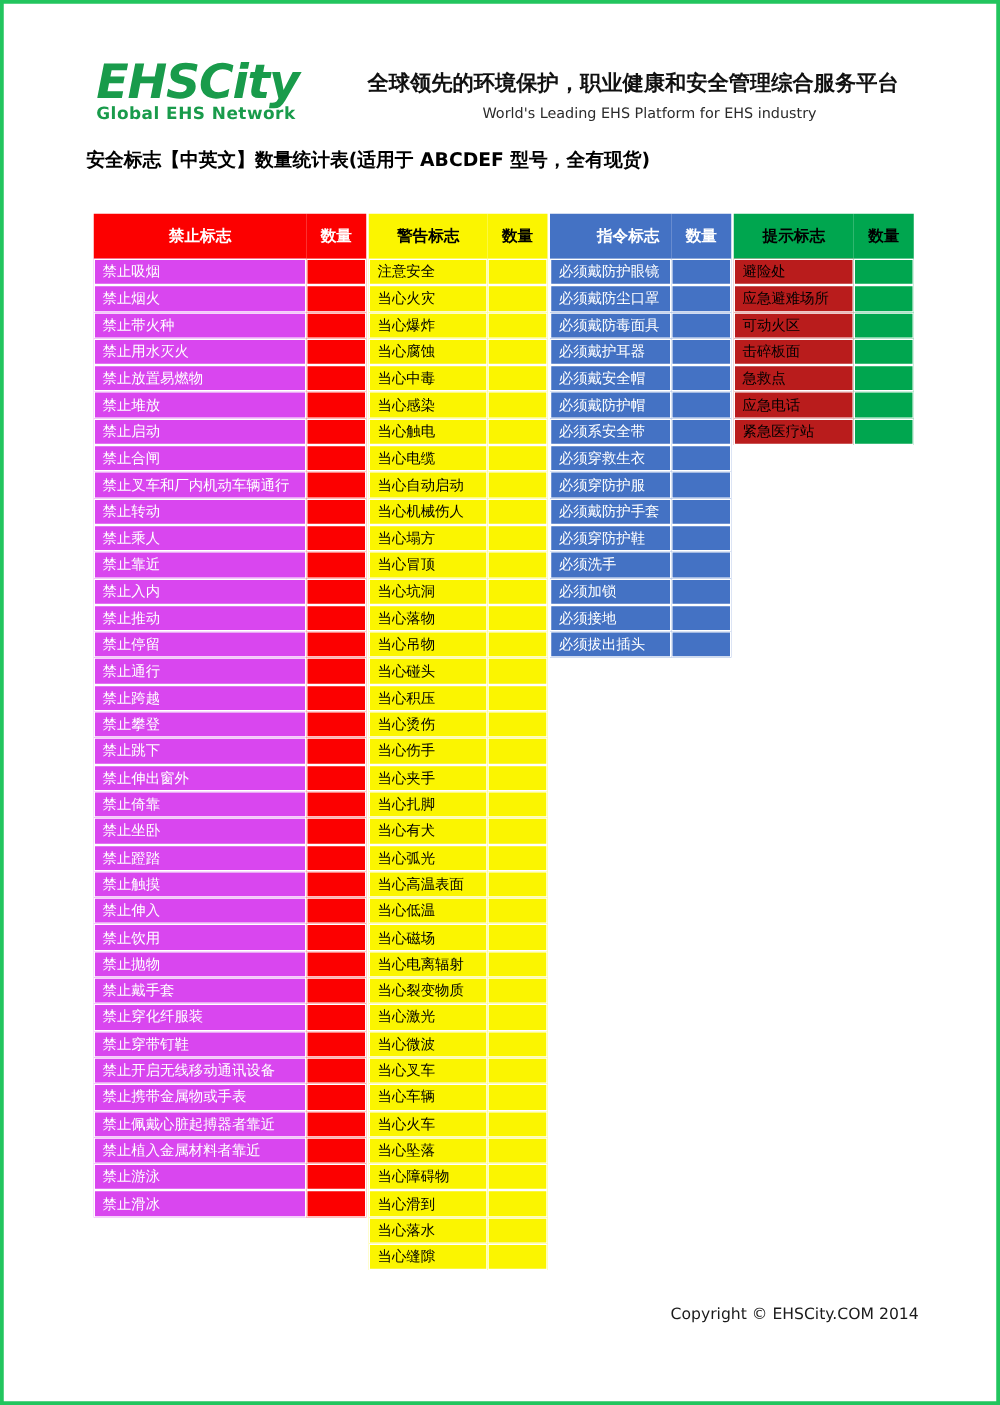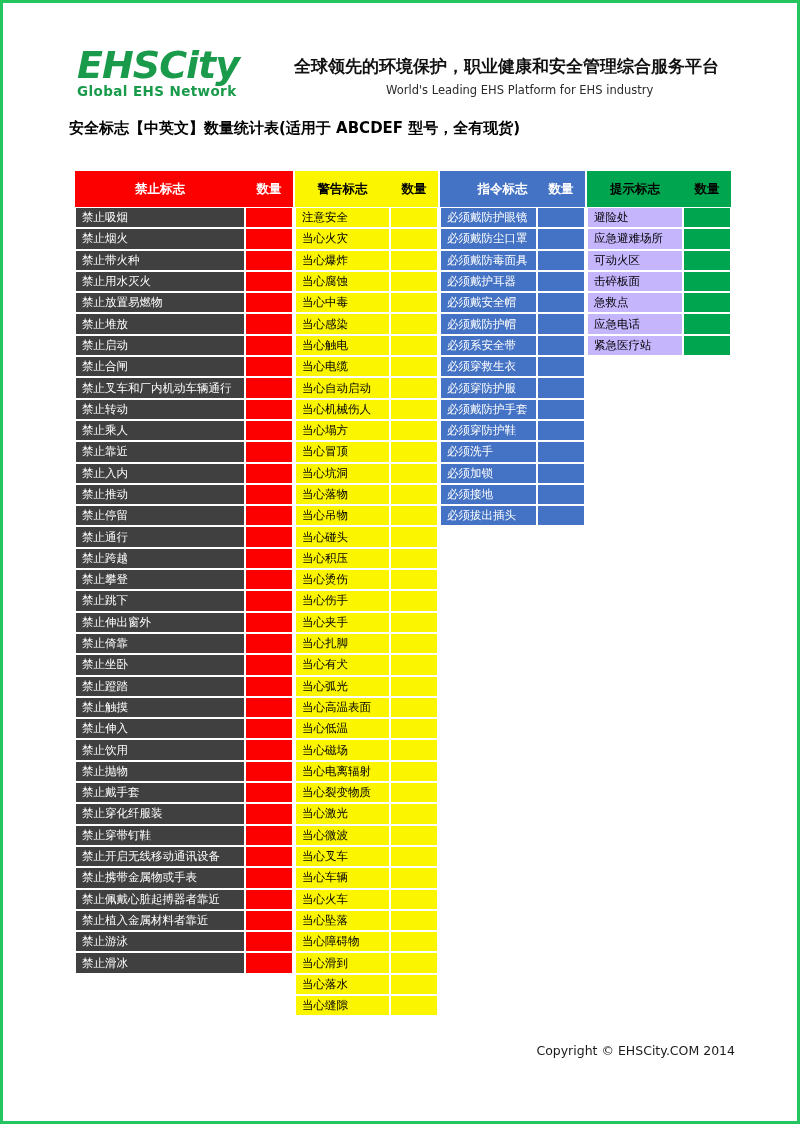--- a/index.html
+++ b/index.html
@@ -87,39 +87,39 @@
     overflow:hidden;white-space:nowrap;
   }
   .cell-qty{
     box-sizing:border-box;
     border:1px solid #ffffff;
   }
 
   
   #col-prohibition{ left:0px;width:218px; }
   #col-prohibition .head-cell{ background:#fc0000;color:#ffffff; }
-  #col-prohibition .cell-label{ background:#404040;color:#ffffff;width:170px; }
+  #col-prohibition .cell-label{ background:#d946ef;color:#ffffff;width:170px; }
   #col-prohibition .cell-qty{ background:#fc0000;width:48px; }
 
   
   #col-warning{ left:220px;width:143px; }
   #col-warning .head-cell{ background:#fbf500;color:#000000; }
   #col-warning .cell-label{ background:#fbf500;color:#000000;width:95px; }
   #col-warning .cell-qty{ background:#fbf500;width:48px; }
 
   
   #col-mandatory{ left:365px;width:145px; }
   #col-mandatory .head-cell{ background:#4472c4;color:#ffffff; }
   #col-mandatory .cell-label{ background:#4472c4;color:#ffffff;width:97px; }
   #col-mandatory .cell-qty{ background:#4472c4;width:48px; }
 
   
   #col-notice{ left:512px;width:144px; }
   #col-notice .head-cell{ background:#00a64f;color:#000000; }
-  #col-notice .cell-label{ background:#c4b5fd;color:#000000;width:96px; }
+  #col-notice .cell-label{ background:#b91c1c;color:#000000;width:96px; }
   #col-notice .cell-qty{ background:#00a64f;width:48px; }
 
   .hc-name{ flex:1 1 auto; }
   #col-prohibition .hc-name{ width:170px;flex:0 0 170px; }
   #col-warning   .hc-name{ width:95px;flex:0 0 95px; }
   #col-mandatory .hc-name{ width:97px;flex:0 0 97px;padding-left:28px; }
   #col-notice    .hc-name{ width:96px;flex:0 0 96px; }
   .hc-qty{ flex:0 0 48px;width:48px; }
 
   

